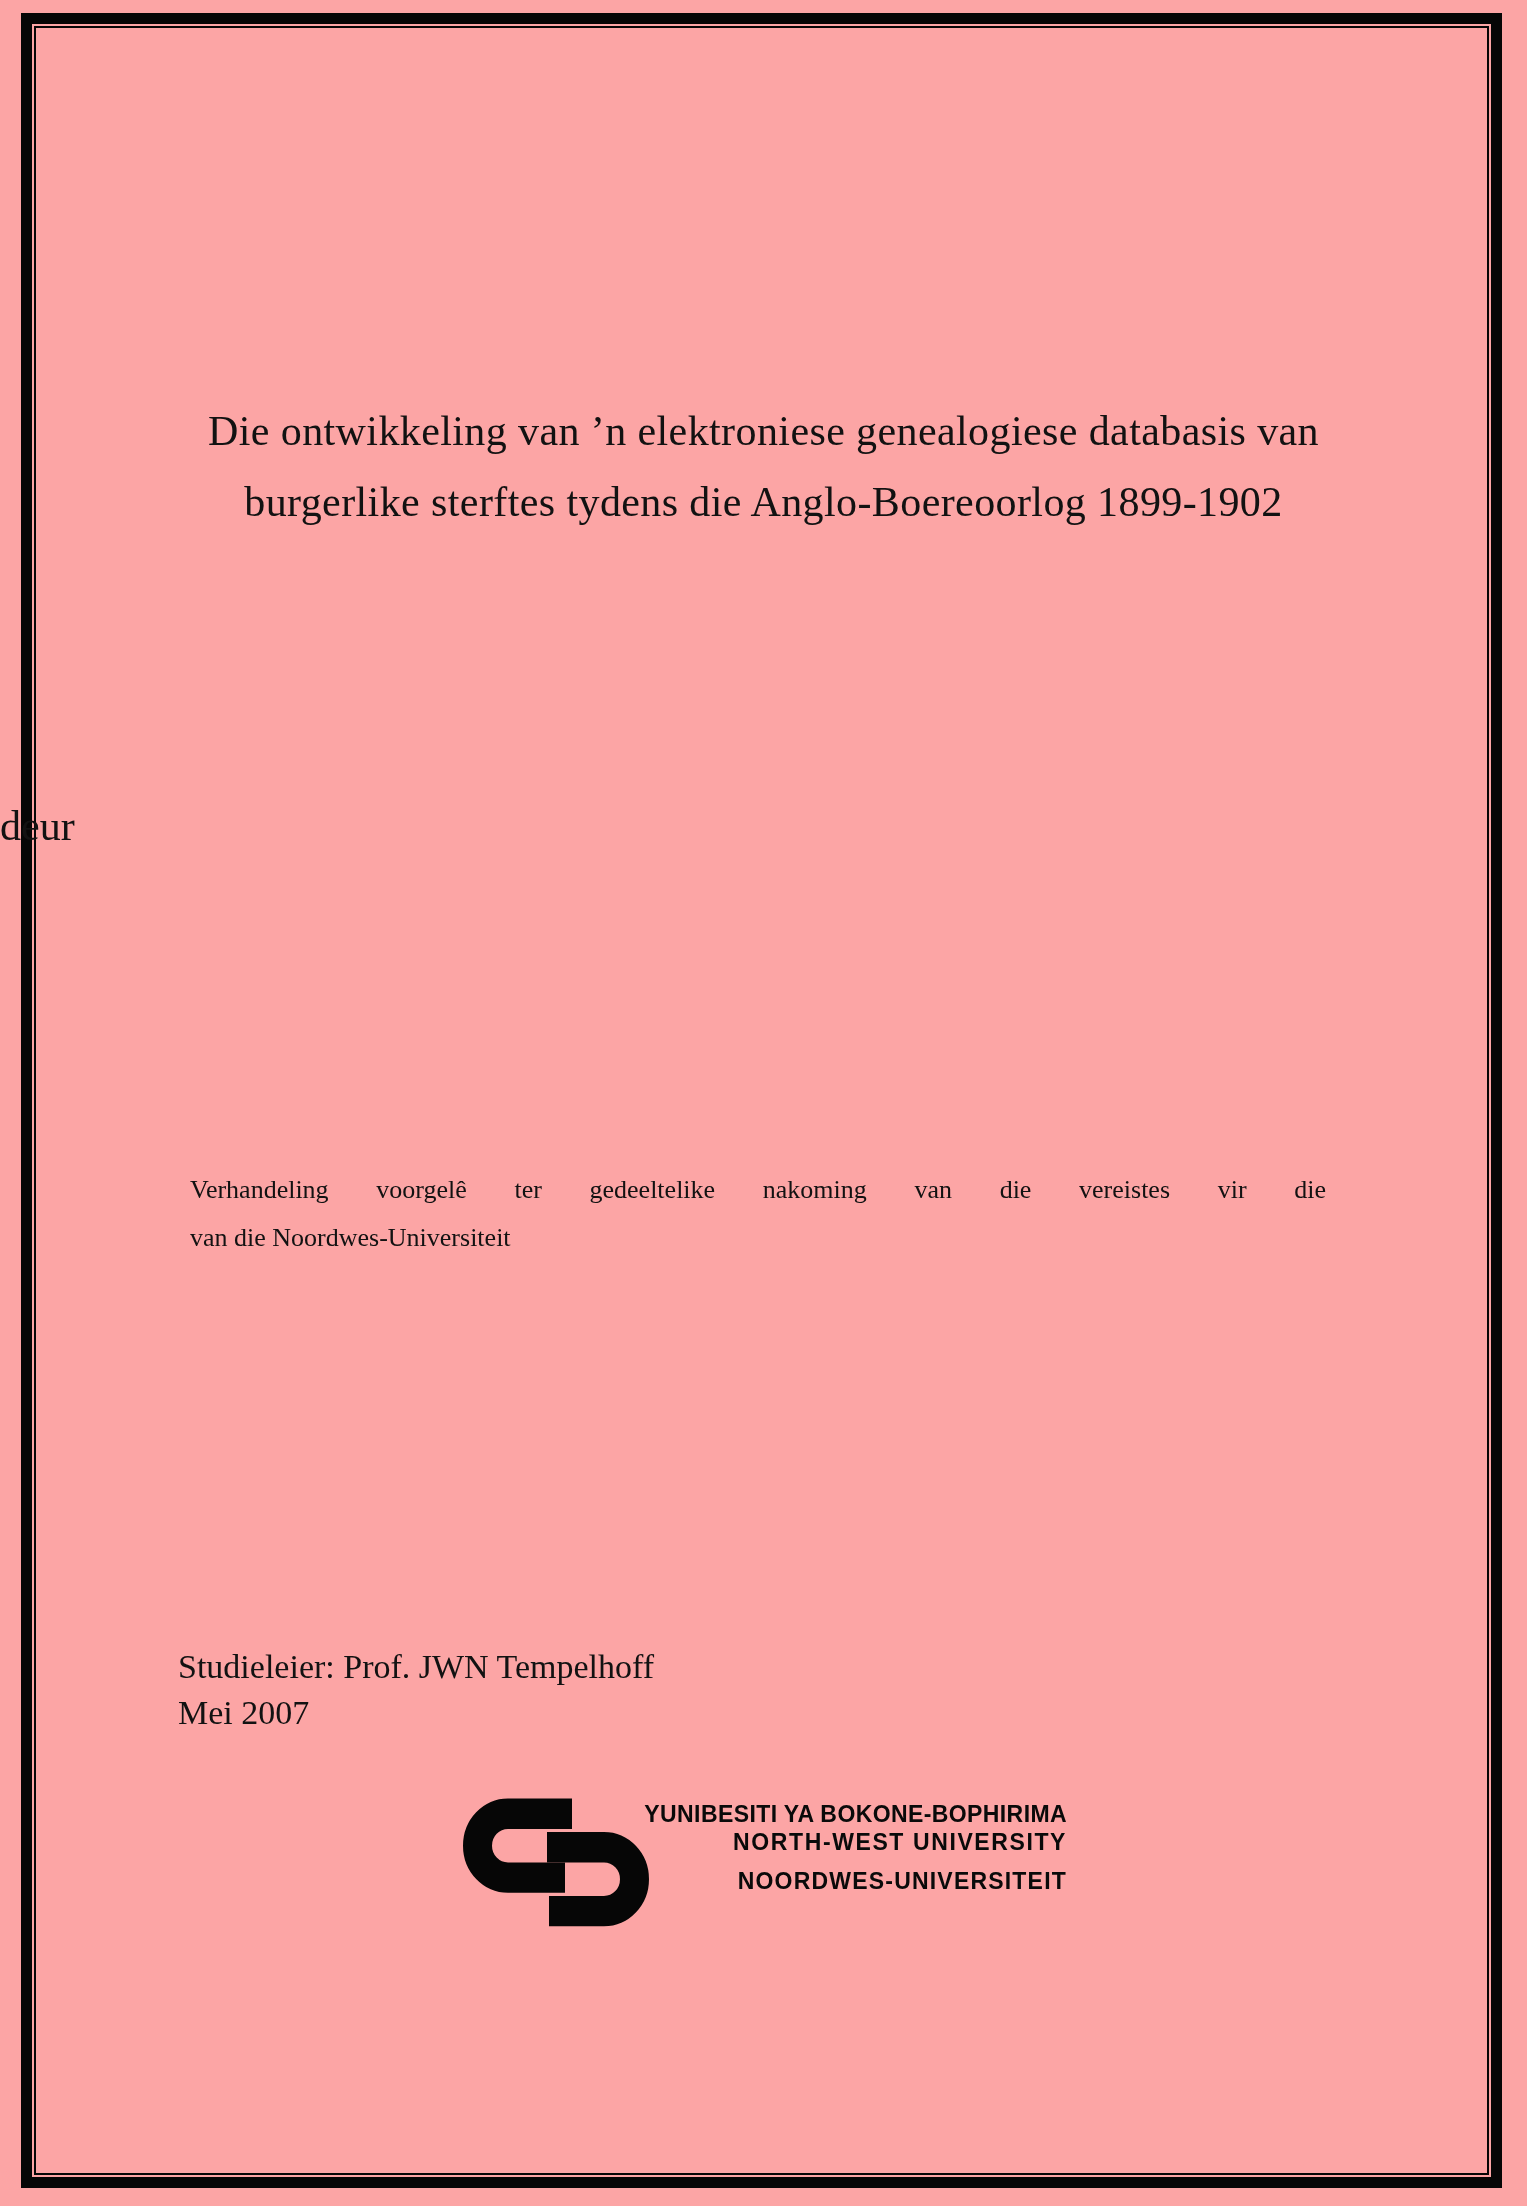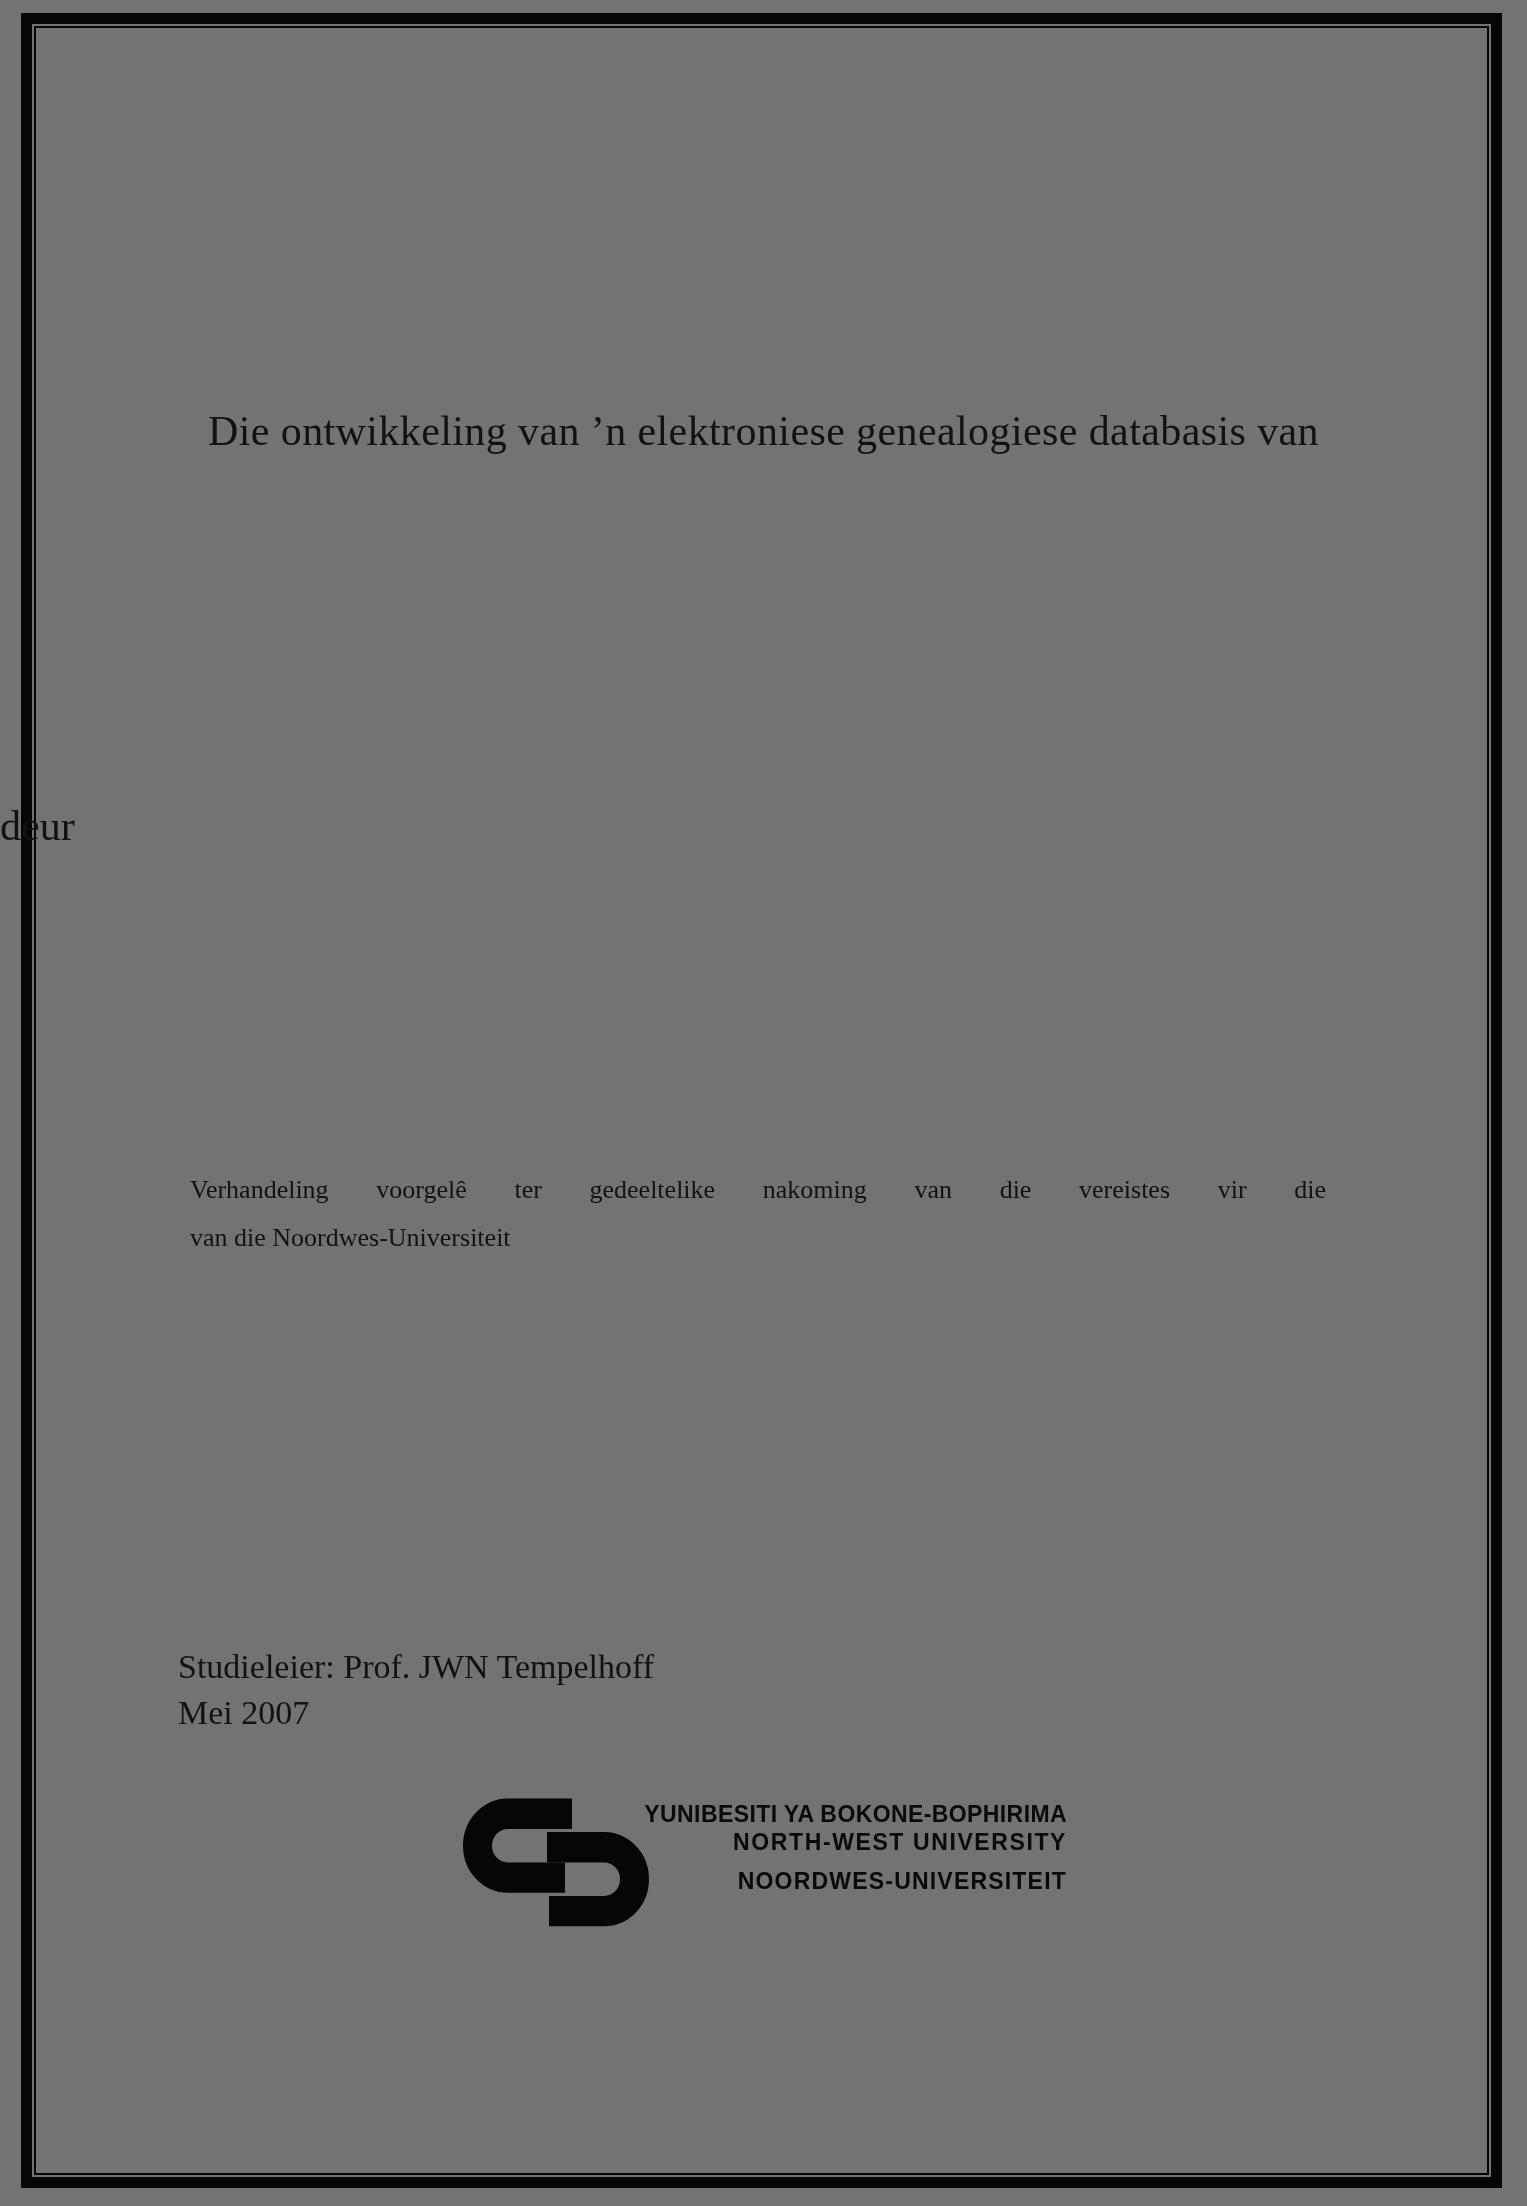--- a/index.html
+++ b/index.html
@@ -1,20 +1,20 @@
 <!DOCTYPE html>
 <html><head>
 <meta charset="utf-8">
 <style>
   html, body { margin: 0; padding: 0; background: #e8e8e8; }
   .page {
     position: relative;
     width: 1527px;
     height: 2206px;
-    background: #737373;
+    background: #fca5a5;
     overflow: hidden;
     font-family: "Liberation Serif", "DejaVu Serif", serif;
     color: #121212;
   }
   .frame-outer {
     position: absolute;
     left: 21px; top: 13px; right: 25px; bottom: 18px;
     border: 11px solid #060606;
   }
   .frame-inner {
@@ -94,20 +94,21 @@
 <body>
 
 <div class="page">
 
   <div class="frame-outer">
     <div class="frame-inner"></div>
   </div>
 
   <div class="thesis-title">
     <div>Die ontwikkeling van ’n elektroniese genealogiese databasis van</div>
+    <div>burgerlike sterftes tydens die Anglo-Boereoorlog 1899-1902</div>
   </div>
 
   <div class="byline">deur</div>
 
 
   <div class="submission">
     <div class="justified-line">Verhandeling voorgelê ter gedeeltelike nakoming van die vereistes vir die</div>
     <div>van die Noordwes-Universiteit</div>
   </div>
 

